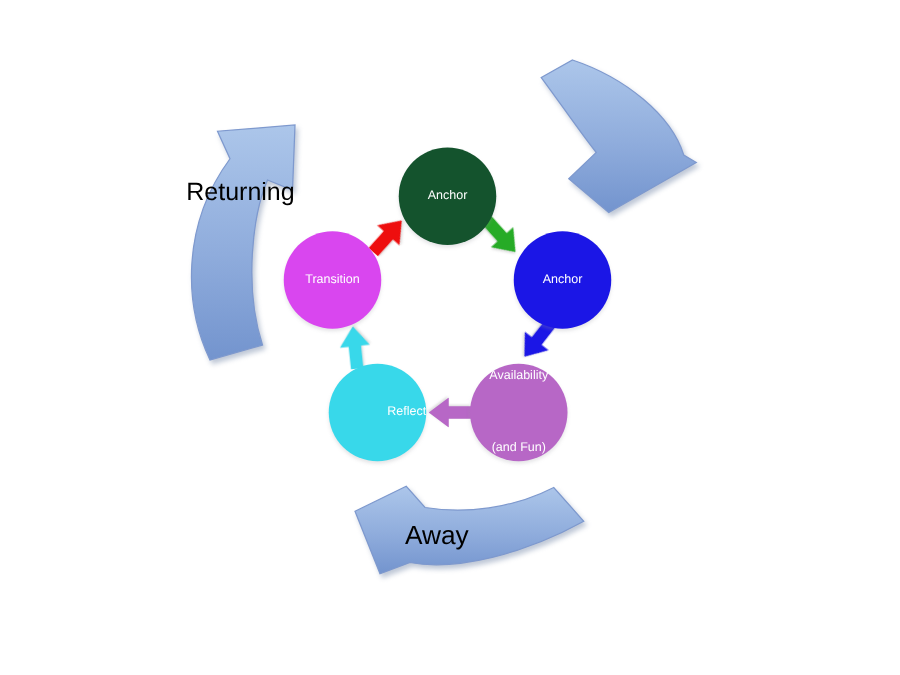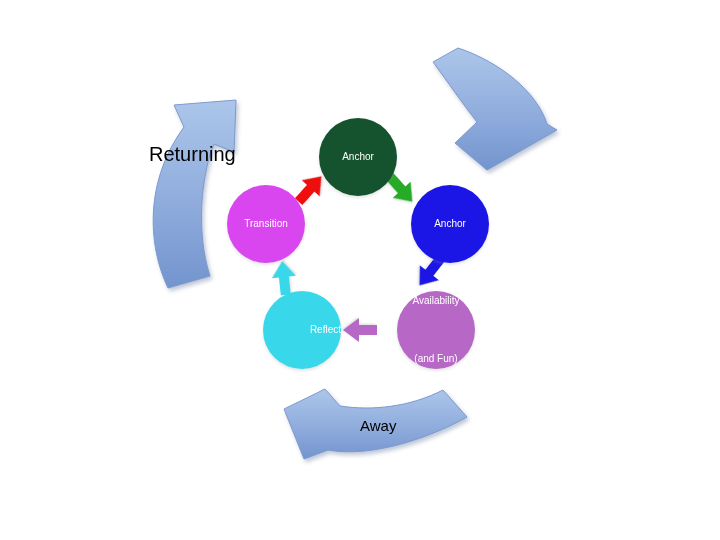--- a/index.html
+++ b/index.html
@@ -10,38 +10,38 @@
   }
   
   .stage{
     position:absolute;width:78px;height:78px;border-radius:50%;
     display:flex;flex-direction:column;align-items:center;justify-content:center;
     color:#ffffff;font-size:10px;line-height:1.25;text-align:center;
     box-shadow:0 2px 3px rgba(150,150,160,0.25);
   }
   .stage-anchor{left:319px;top:118px;}
   .stage-prepare{left:411px;top:185px;}
-  .stage-availability{left:397px;top:291px;gap:46px;}
+  .stage-availability{left:376px;top:291px;gap:46px;}
   .stage-reflect{left:263px;top:291px;}
   .stage-transition{left:227px;top:185px;}
   
   .connector{position:absolute;width:34px;height:24px;filter:drop-shadow(1px 1px 1px rgba(150,150,150,0.35));}
   .conn-anchor-prepare{left:384px;top:177px;transform:rotate(48deg);}
   .conn-prepare-availability{left:413px;top:260px;transform:rotate(128deg);}
   .conn-availability-reflect{left:343px;top:318px;transform:rotate(180deg);}
   .conn-reflect-transition{left:267px;top:266px;transform:rotate(-96deg);}
   .conn-transition-anchor{left:293px;top:177px;transform:rotate(-48deg);}
   
   .big-arrows{position:absolute;left:0;top:0;width:720px;height:540px;}
   .big-arrow{filter:drop-shadow(2px 3px 2px rgba(110,130,165,0.45));}
   
   .phase-label{position:absolute;color:#000000;font-size:20px;white-space:nowrap;}
   .label-returning{left:149px;top:143px;}
   .label-leaving{left:492px;top:142px;}
-  .label-away{left:360px;top:417px;font-size:15px;}
+  .label-away{left:324px;top:417px;font-size:21px;}
 </style>
 </head>
 <body>
 
 <div class="slide">
 
   <svg class="big-arrows" viewBox="0 0 720 540" xmlns="http://www.w3.org/2000/svg">
     <defs>
       <linearGradient id="bigArrowGrad" x1="0" y1="0" x2="0" y2="1">
         <stop offset="0" stop-color="#ACC6EA"></stop>

